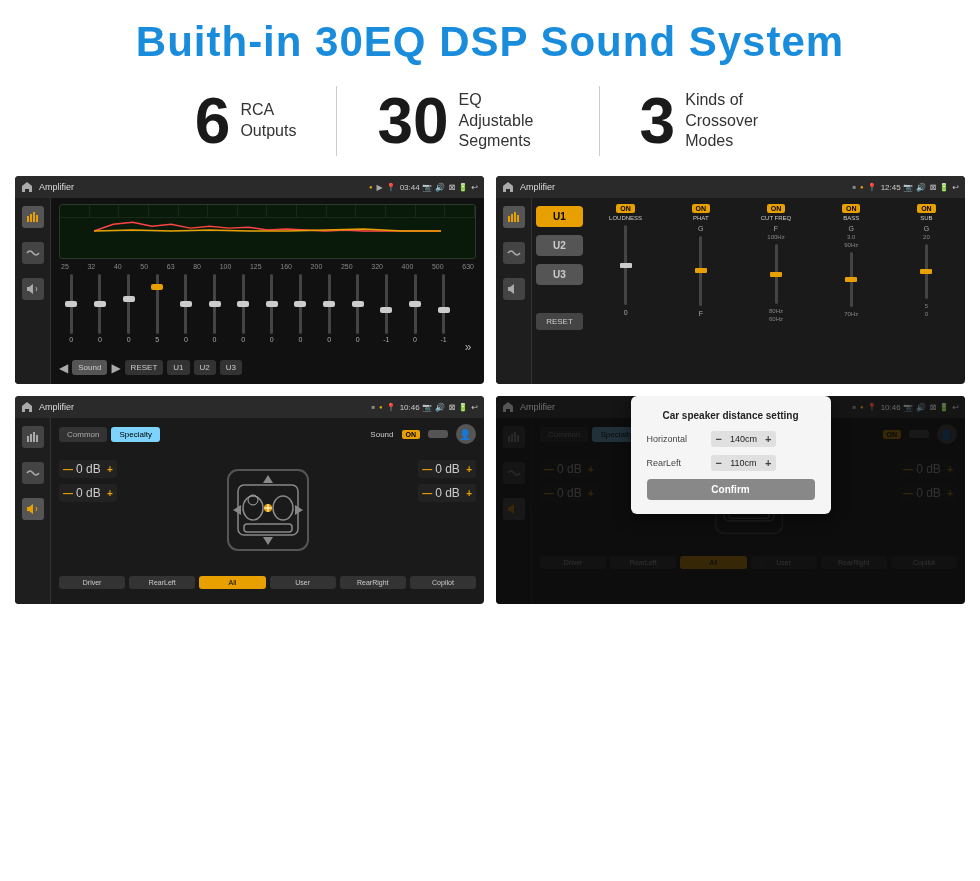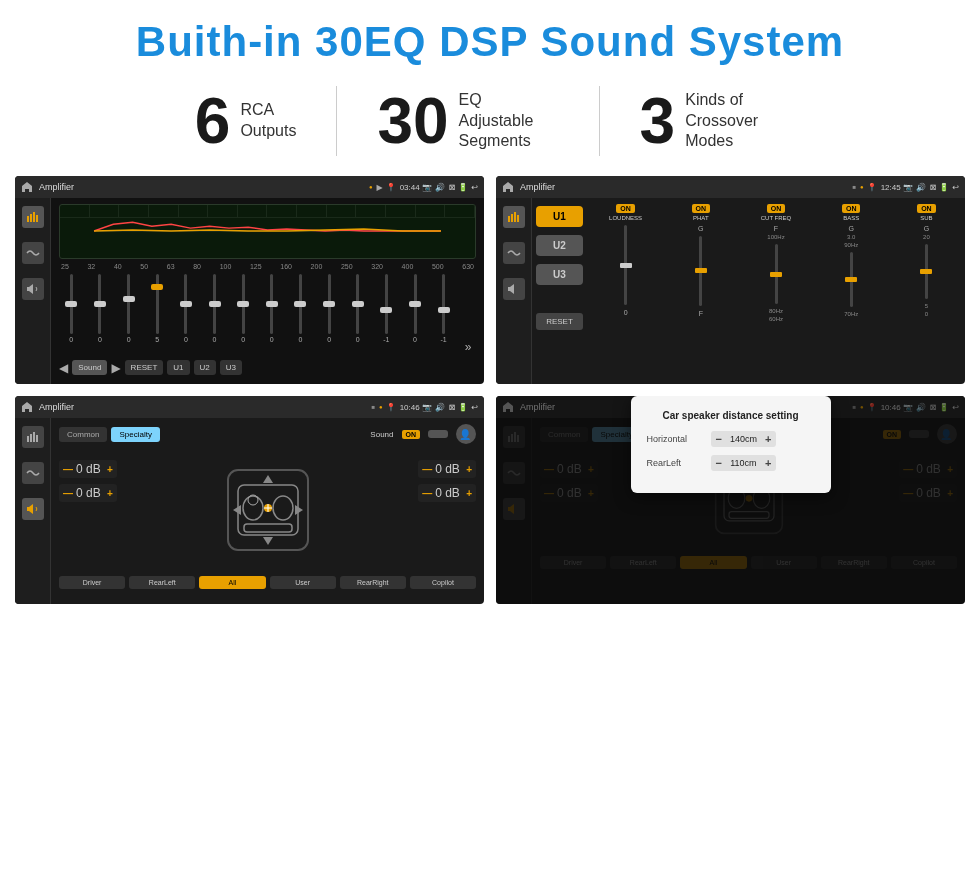--- a/index.html
+++ b/index.html
@@ -1060,17 +1060,18 @@
 
         <div class="dialog-row">
           <span class="dialog-field-label">RearLeft</span>
           <div class="dialog-ctrl">
             <span class="dialog-minus">−</span>
             <span class="dialog-val">110cm</span>
             <span class="dialog-plus">+</span>
           </div>
         </div>
 
+        <div class="dialog-confirm-btn">Confirm</div>
       </div>
     </div>
   </div>
 
 </div>
 
 </body></html>

